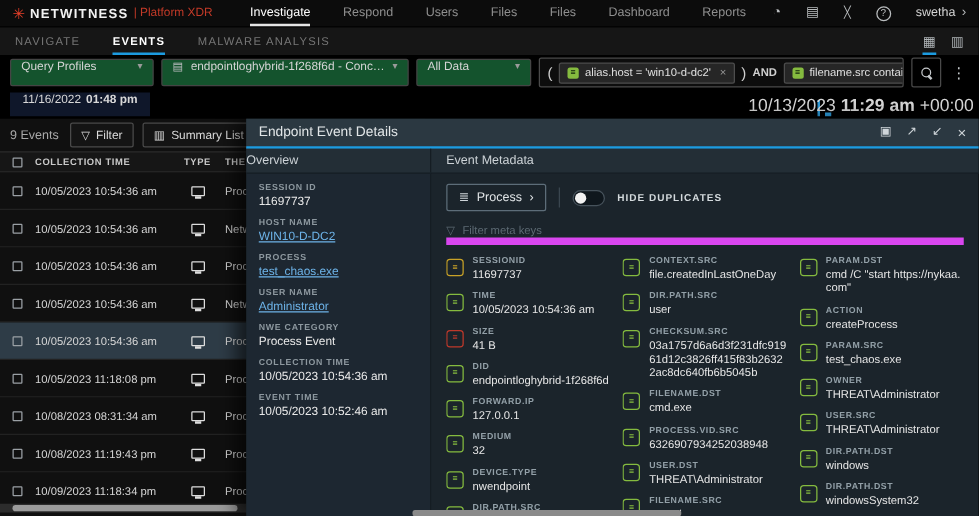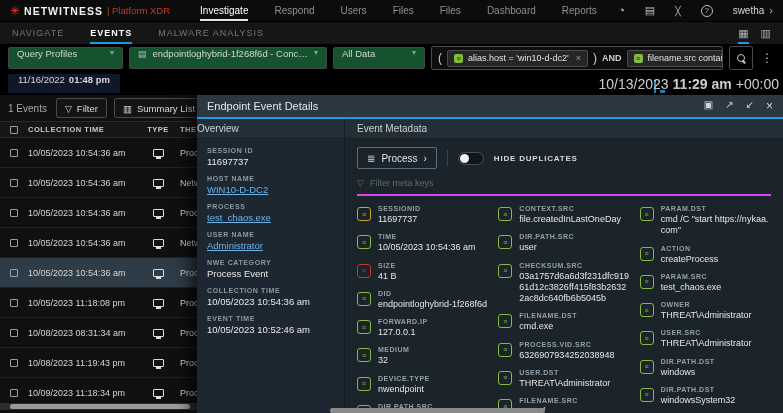--- a/index.html
+++ b/index.html
@@ -96,21 +96,21 @@
   .ov-value.link { color:#6db3e8; text-decoration:underline; cursor:pointer; }
 
   .metadata { flex:1; padding:8px 12px 4px 12px; display:flex; flex-direction:column; overflow:hidden; }
   .md-toolbar { display:flex; align-items:center; gap:10px; }
   .seq-btn { height:22px; border:1px solid #5d6d79; border-radius:2px; display:flex; align-items:center; gap:6px; padding:0 9px; font-size:10px; color:#dfe3e5; background:transparent; }
   .seq-ic { font-size:10px; color:#cfd5d9; }
   .md-div { width:1px; height:16px; background:#3a464f; }
   .toggle { width:26px; height:13px; border-radius:7px; background:#0f171d; border:1px solid #46525b; position:relative; }
   .toggle .knob { position:absolute; left:1px; top:1px; width:9px; height:9px; border-radius:50%; background:#f2f2f2; }
   .md-toggle-label { font-size:8px; font-weight:bold; letter-spacing:.8px; color:#d4dadd; }
-  .md-filter { margin-top:9px; height:18px; border-bottom:2px solid #d946ef; display:flex; gap:6px; font-size:9px; color:#5d6a73; }
+  .md-filter { margin-top:9px; height:18px; border-bottom:6px solid #d946ef; display:flex; align-items:center; gap:6px; font-size:9px; color:#5d6a73; }
   .md-grid { margin-top:9px; flex:1; display:flex; gap:10px; overflow:hidden; }
   .md-col { flex:1; display:flex; flex-direction:column; gap:8px; overflow:hidden; }
   .md-entry { display:flex; gap:7px; }
   .md-ic { flex:none; width:14px; height:14px; border:1px solid; border-radius:3px; display:flex; align-items:center; justify-content:center; font-size:7px; margin-top:2px; }
   .md-label { font-size:7px; font-weight:bold; letter-spacing:.5px; color:#93a0a8; }
   .md-value { font-size:9px; color:#e6e6e6; margin-top:2px; word-break:break-all; line-height:1.25; }
   .md-scroll { position:absolute; bottom:0; left:133px; width:215px; height:5px; background:#8a8a8a; border-radius:2px; }
 
   
   .icon-timer::before { content:"◔"; }
@@ -221,21 +221,21 @@
       <span>10/13/2023</span>
       <span class="bold">11:29 am</span>
       <span>+00:00</span>
     </div>
   </div>
 
   <div class="main">
 
     <section class="events-panel">
       <div class="ev-toolbar">
-        <span class="ev-count">1 Events</span>
+        <span class="ev-count">9 Events</span>
         <button class="tbtn">
           <span class="icon-funnel"></span>
           <span>Filter</span>
         </button>
         <button class="tbtn">
           <span class="icon-columns"></span>
           <span>Summary List</span>
           <span class="chev">▾</span>
         </button>
         <button class="tbtn">

